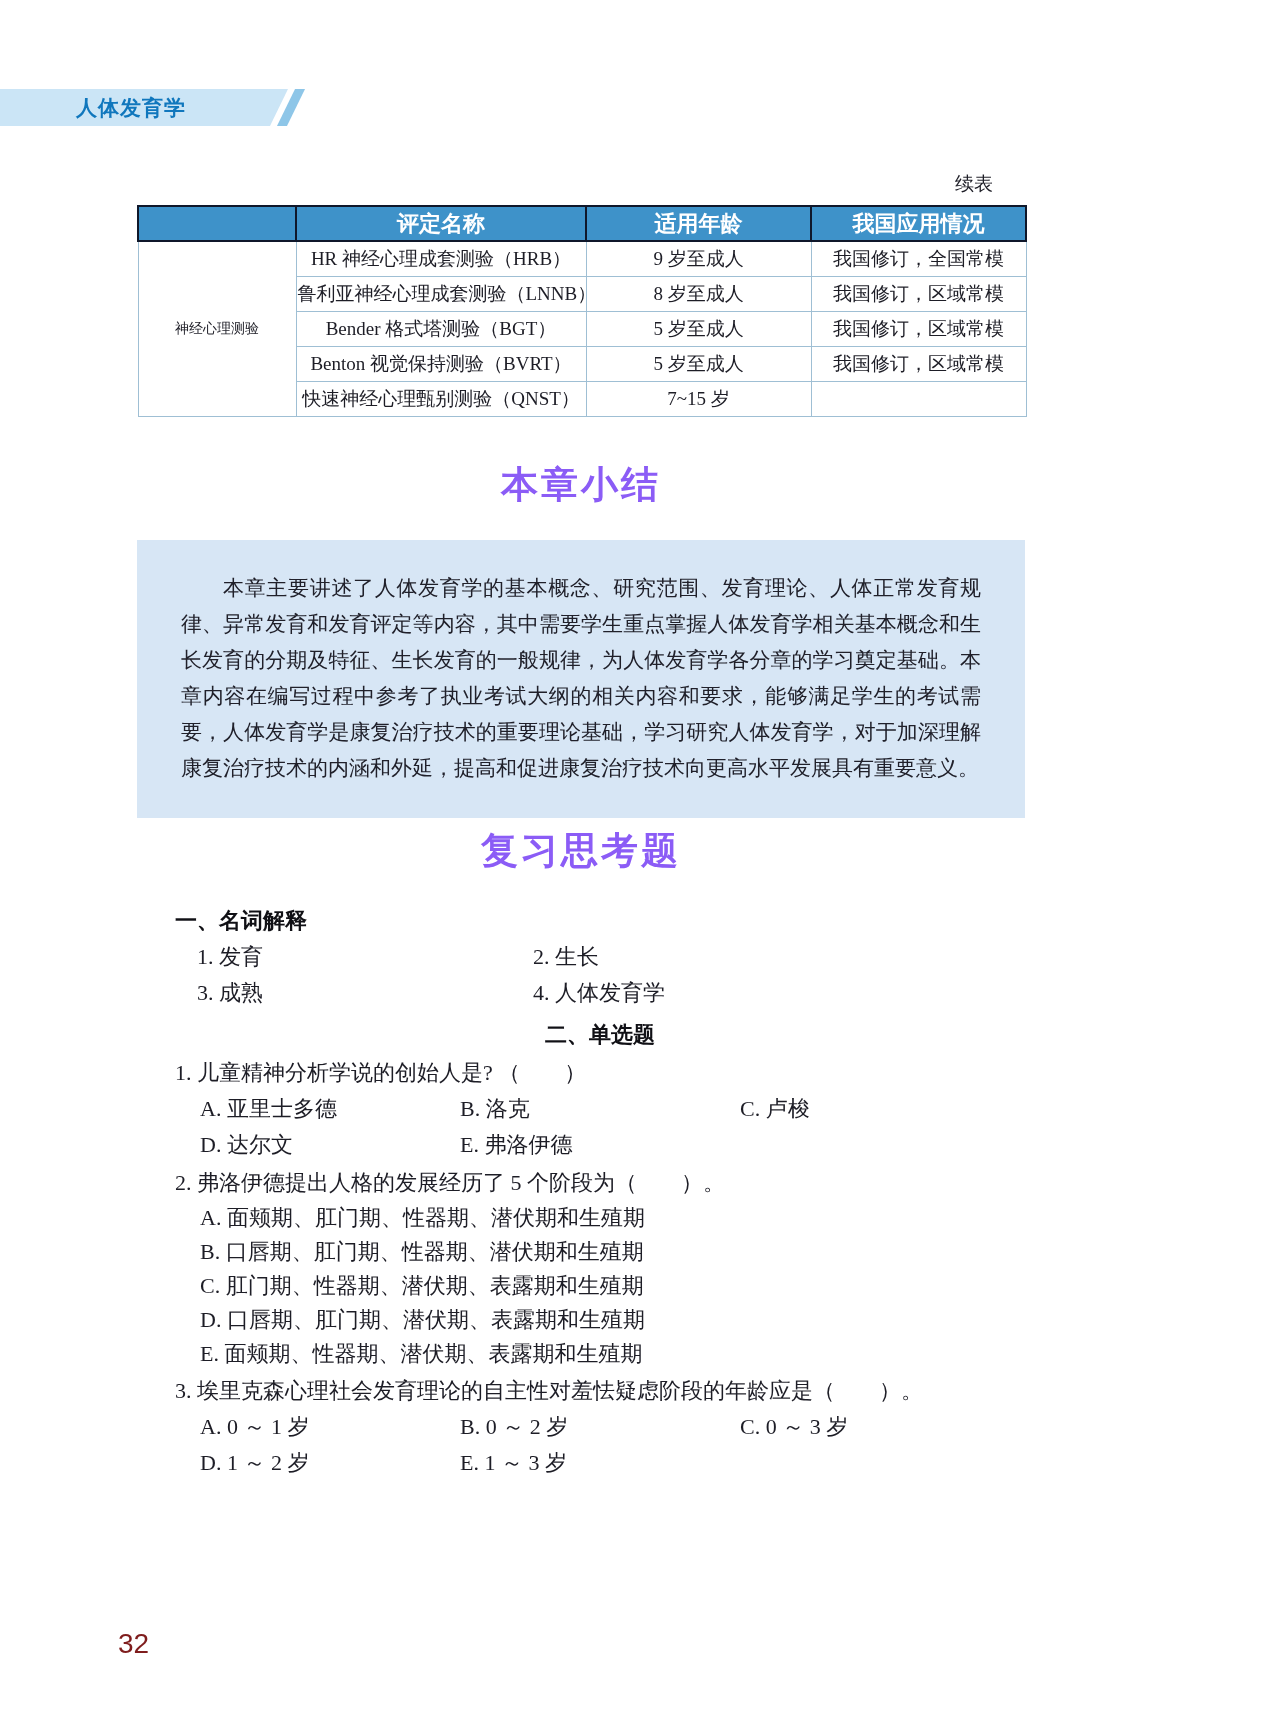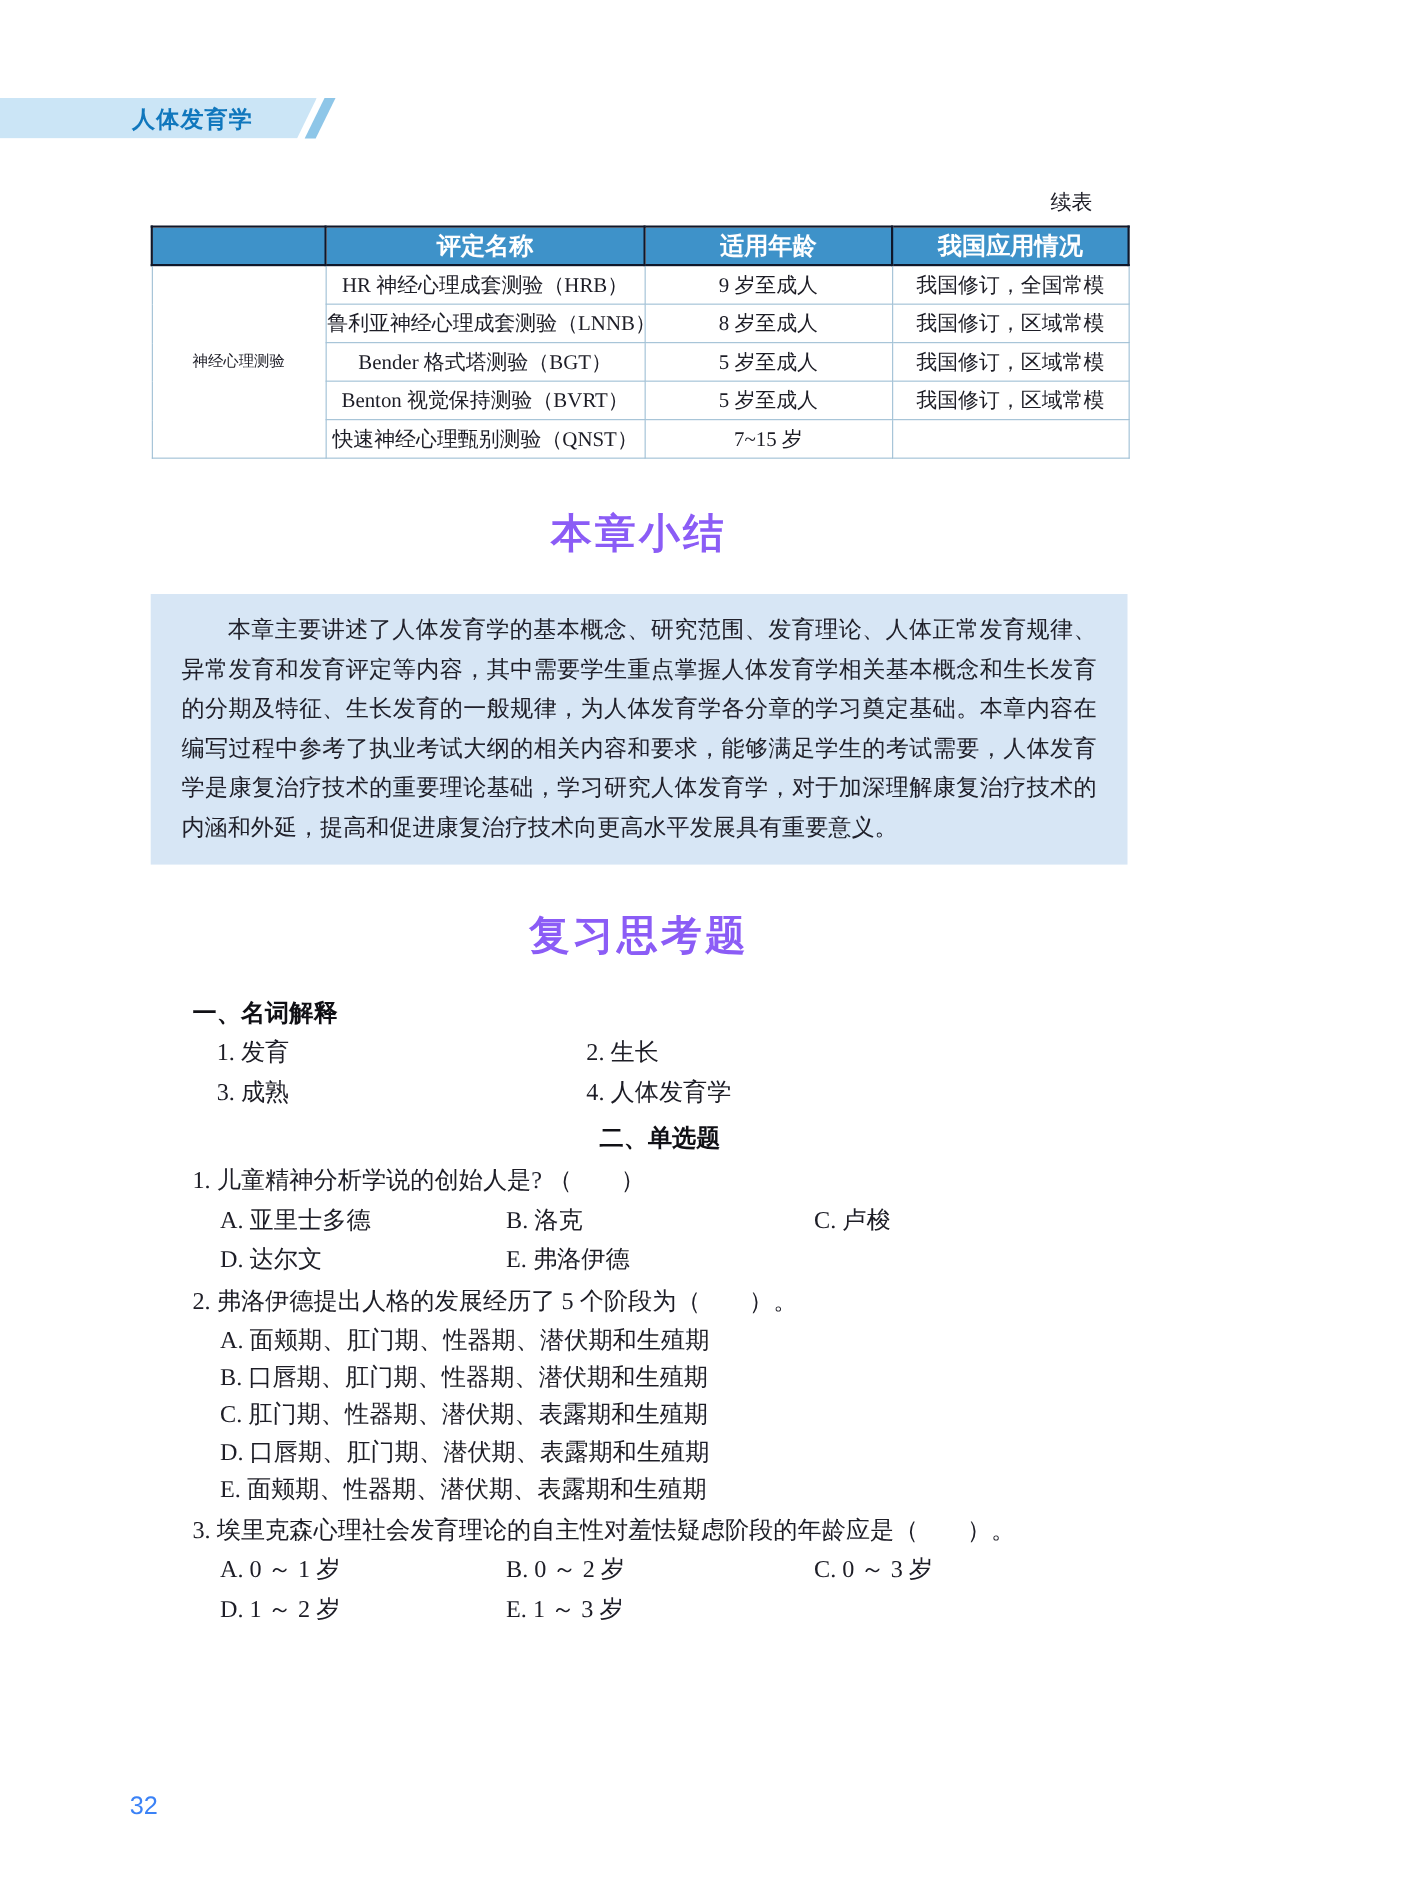--- a/index.html
+++ b/index.html
@@ -16,21 +16,21 @@
   .header-band {
     position: absolute; top: 89px; left: 0;
     width: 288px; height: 37px;
     background: #cbe5f6;
     clip-path: polygon(0 0, 100% 0, calc(100% - 18px) 100%, 0 100%);
     display: flex; align-items: center;
   }
   .header-band .book-title {
     font-family: "Liberation Sans", sans-serif;
     font-weight: bold; font-size: 21px; color: #1077bd;
-    padding-left: 120px; letter-spacing: 1px; white-space: nowrap;
+    padding-left: 76px; letter-spacing: 1px; white-space: nowrap;
   }
   .header-accent {
     position: absolute; top: 89px; left: 286px;
     width: 10px; height: 37px;
     background: #8ec6e8;
     transform: skewX(-26deg);
   }
 
   
   .continued {
@@ -71,21 +71,21 @@
   #summary-title { top: 460px; }
   #review-title  { top: 826px; }
 
   
   .summary-box {
     position: absolute; top: 540px; left: 137px; width: 888px;
     min-height: 222px;
     background: #d7e6f5;
   }
   .summary-box p {
-    margin: 0; padding: 14px 28px 16px 28px;
+    margin: 16px; padding: 14px 28px 16px 28px;
     font-size: 21px; line-height: 36px;
     text-indent: 2em; text-align: justify;
     color: #20202a;
     border-radius: 15px;
   }
 
   
   .review {
     position: absolute; top: 903px; left: 175px; width: 850px;
     font-size: 22px; line-height: 36px; color: #1d1d26;
@@ -105,21 +105,21 @@
     display: grid; grid-template-columns: 260px 280px auto;
     padding-left: 25px; line-height: 36px;
   }
   .optlist { padding-left: 25px; }
   .optlist div { line-height: 34px; }
 
   
   .page-num {
     position: absolute; top: 1628px; left: 118px;
     font-family: "Liberation Sans", sans-serif;
-    font-size: 23px; color: #3b82f6;
+    font-size: 28px; color: #7f1d1d;
   }
 </style>
 </head>
 <body>
 
 <div class="page">
 
   <div class="header-band">
     <span class="book-title">人体发育学</span>
   </div>

